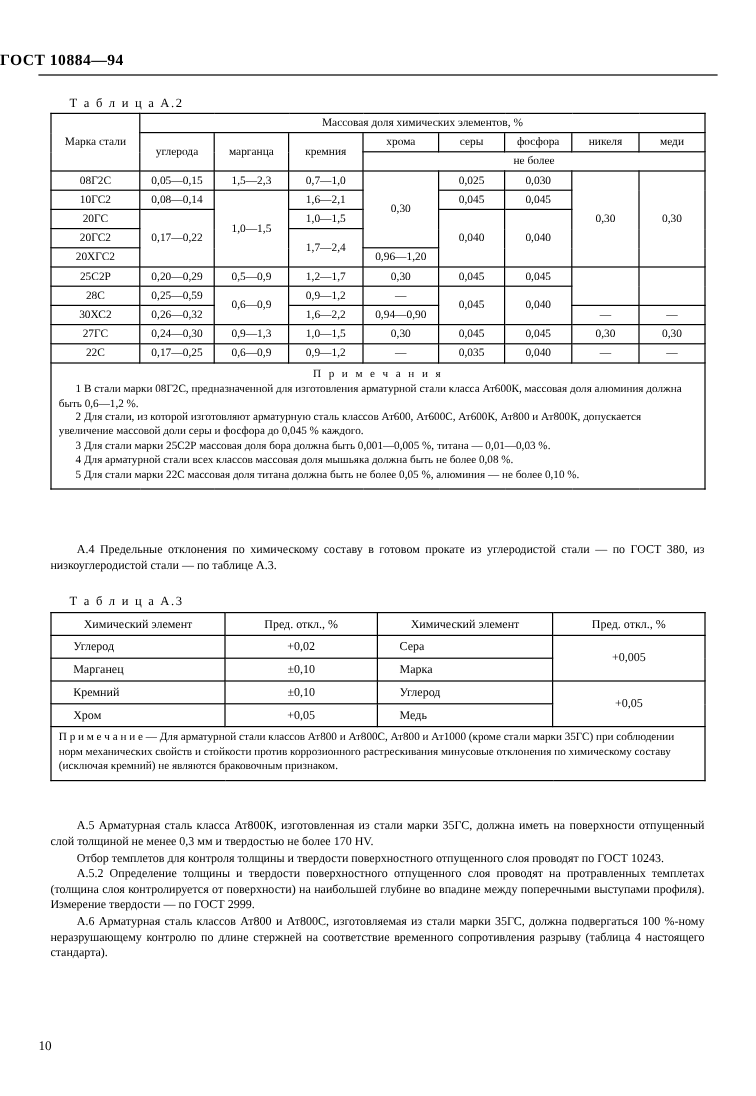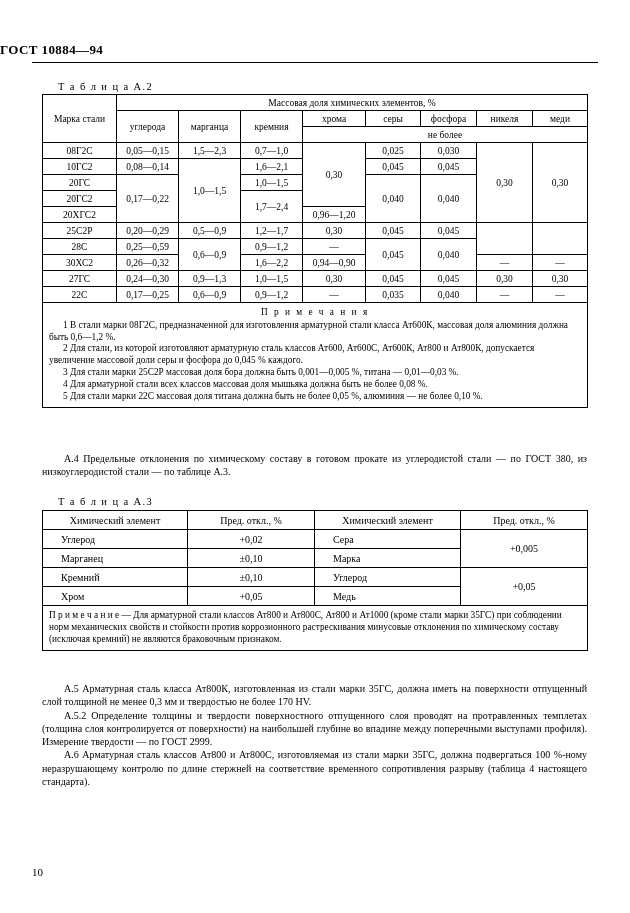--- a/index.html
+++ b/index.html
@@ -341,18 +341,19 @@
         </tr>
         <tr>
           <td colspan="4" class="notes-cell" style="text-align:justify">П р и м е ч а н и е — Для арматурной стали классов Ат800 и Ат800С, Ат800 и Ат1000 (кроме стали марки 35ГС) при соблюдении норм механических свойств и стойкости против коррозионного растрескивания минусовые отклонения по химическому составу (исключая кремний) не являются браковочным признаком.</td>
         </tr>
       </tbody>
     </table>
   </div>
 
   <div id="body-text">
     <p>А.5  Арматурная сталь класса Ат800К, изготовленная из стали марки 35ГС, должна иметь на поверхности отпущенный слой толщиной не менее 0,3 мм и твердостью не более 170 HV.</p>
+    <p>Отбор темплетов для контроля толщины и твердости поверхностного отпущенного слоя проводят по ГОСТ 10243.</p>
     <p>А.5.2  Определение толщины и твердости поверхностного отпущенного слоя проводят на протравленных темплетах (толщина слоя контролируется от поверхности) на наибольшей глубине во впадине между поперечными выступами профиля). Измерение твердости — по ГОСТ 2999.</p>
     <p>А.6  Арматурная сталь классов Ат800 и Ат800С, изготовляемая из стали марки 35ГС, должна подвергаться 100 %-ному неразрушающему контролю по длине стержней на соответствие временного сопротивления разрыву (таблица 4 настоящего стандарта).</p>
   </div>
 
   <div class="pagenum">10</div>
 </div>
 
 </body></html>

